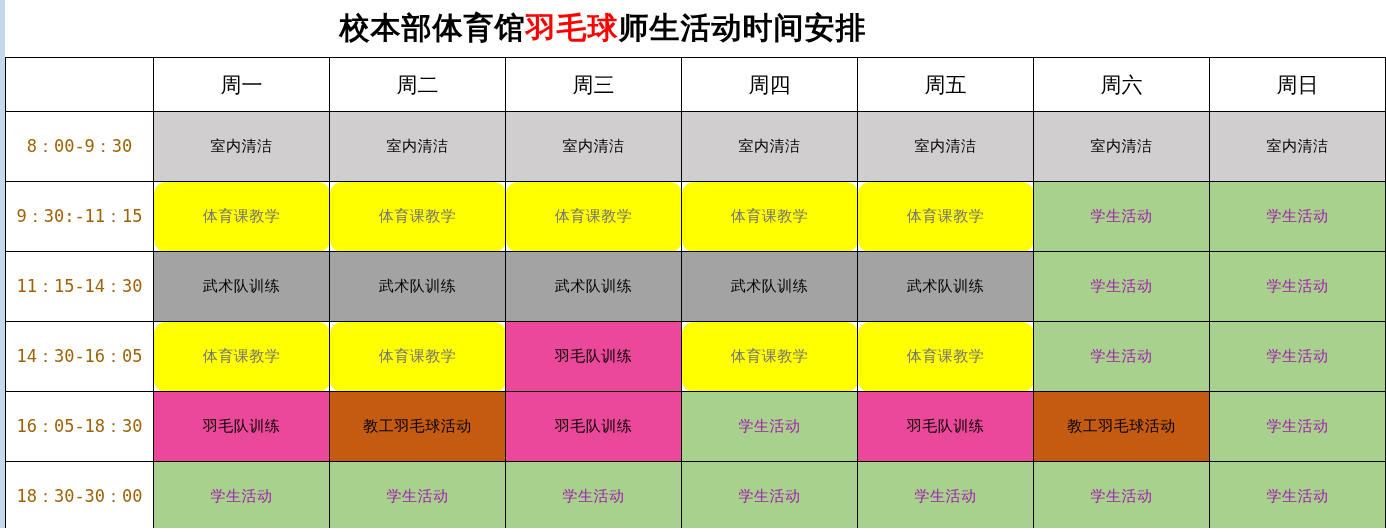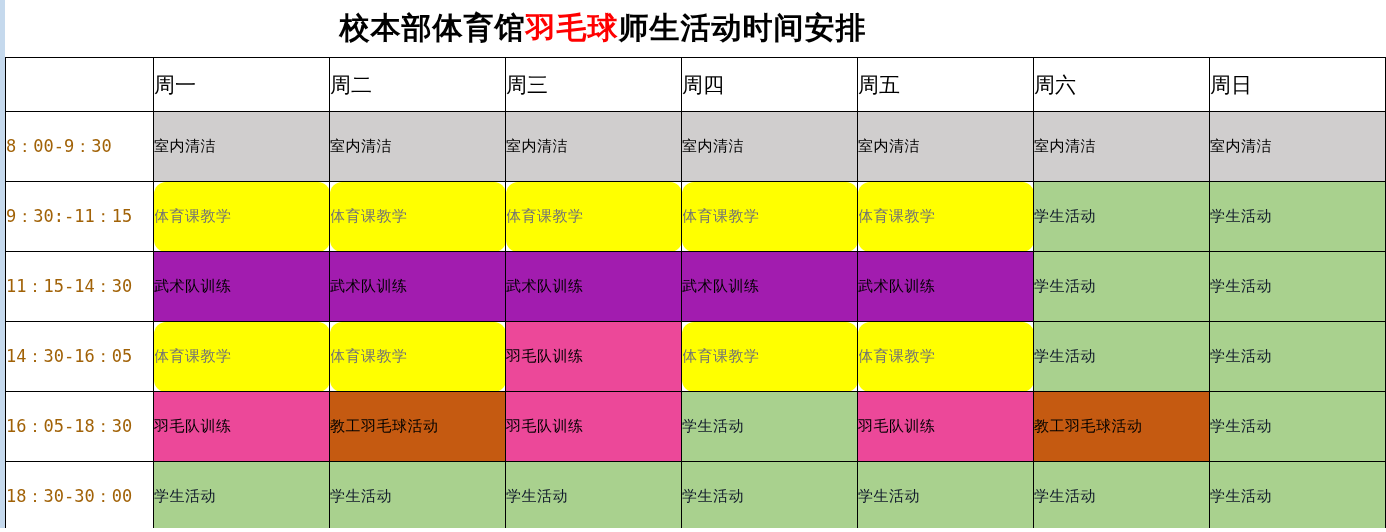--- a/index.html
+++ b/index.html
@@ -55,21 +55,21 @@
   table.schedule {
     position: absolute;
     left: 5px;
     top: 57px;
     width: 1381px;
     border-collapse: collapse;
     table-layout: fixed;
   }
   table.schedule td, table.schedule th {
     border: 1px solid #000000;
-    text-align: left;
+    text-align: center;
     vertical-align: middle;
     padding: 0;
     font-weight: normal;
     overflow: hidden;
     white-space: nowrap;
   }
   col.time-col { width: 148px; }
   col.day-col  { width: 176px; }
 
   tr.head-row th {
@@ -100,39 +100,39 @@
     color: #000000;
     font-weight: bold;
   }
   .act-pe {
     background: #ffff00;
     color: #737373;
     font-weight: bold;
     border-radius: 12px;
   }
   .act-wushu {
-    background: #a21caf;
+    background: #a3a3a3;
     color: #000000;
     font-weight: bold;
     margin-top: 16px;
   }
   .act-badminton-team {
     background: #ec4899;
     color: #000000;
     font-weight: bold;
   }
   .act-staff-badminton {
     background: #c55a11;
     color: #000000;
     font-weight: bold;
     font-size: 20px;
   }
   .act-student {
     background: #a9d18e;
-    color: #0f172a;
+    color: #a21caf;
     font-weight: bold;
   }
   
   .bottom-strip {
     position: absolute;
     left: 0;
     bottom: 0;
     width: 1386px;
     height: 4px;
     background: #ffffff;

